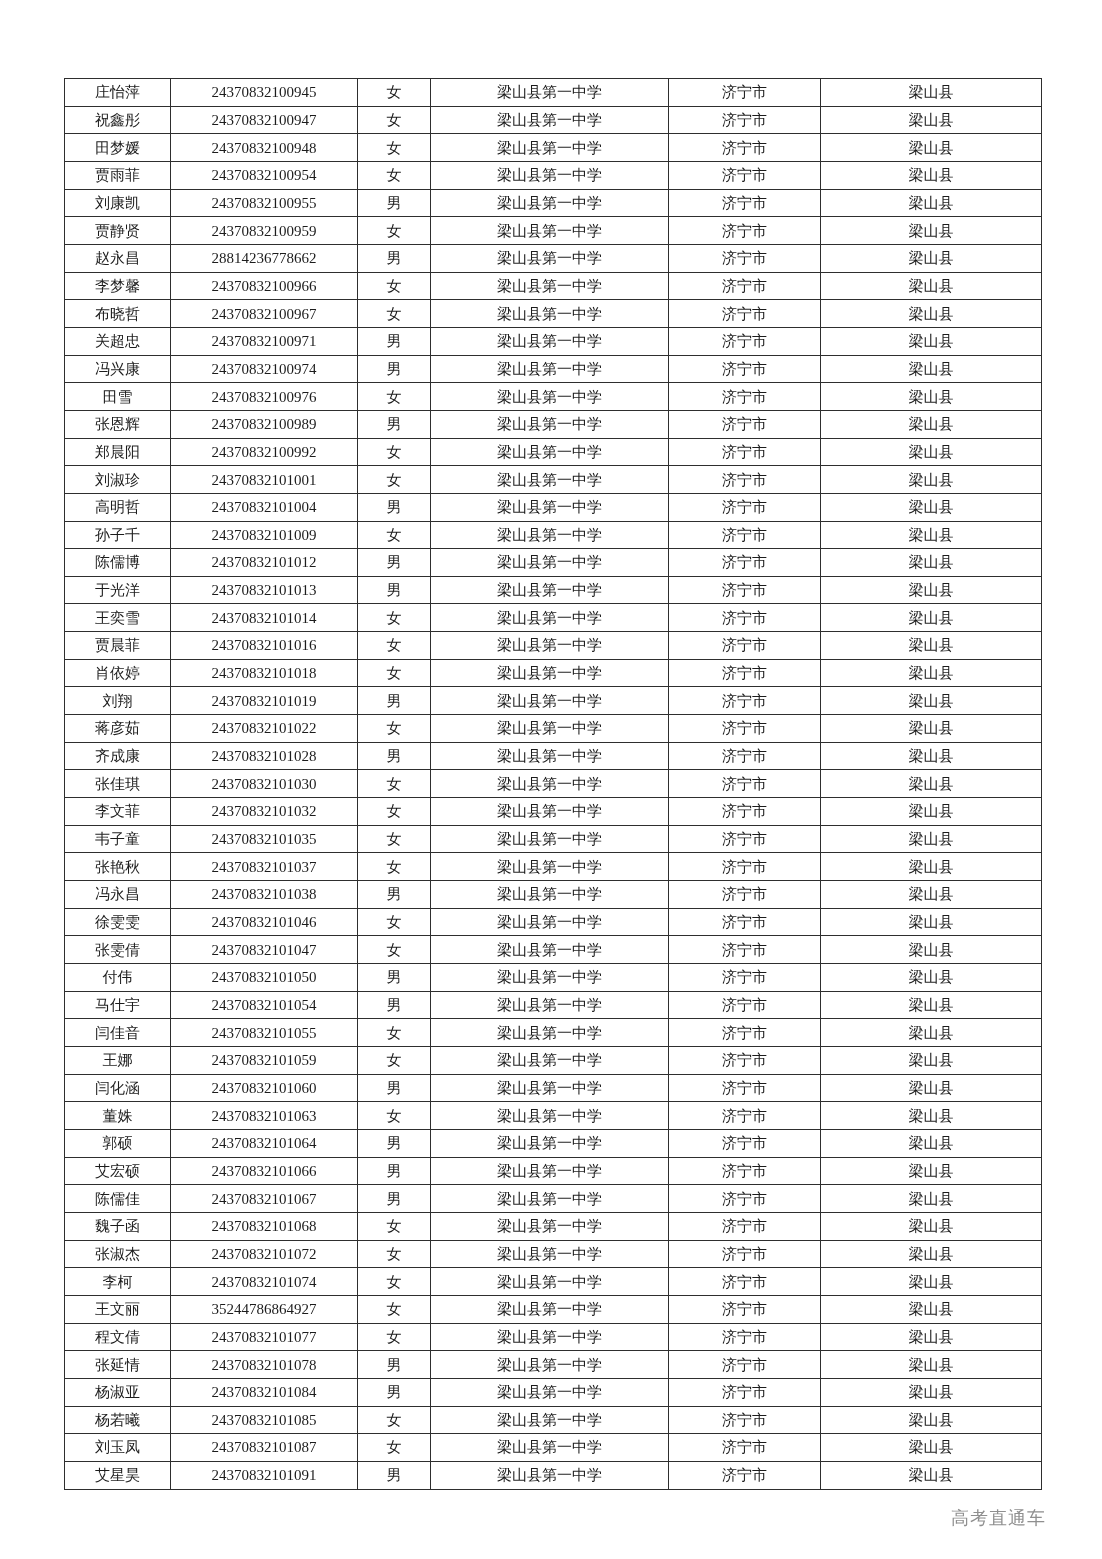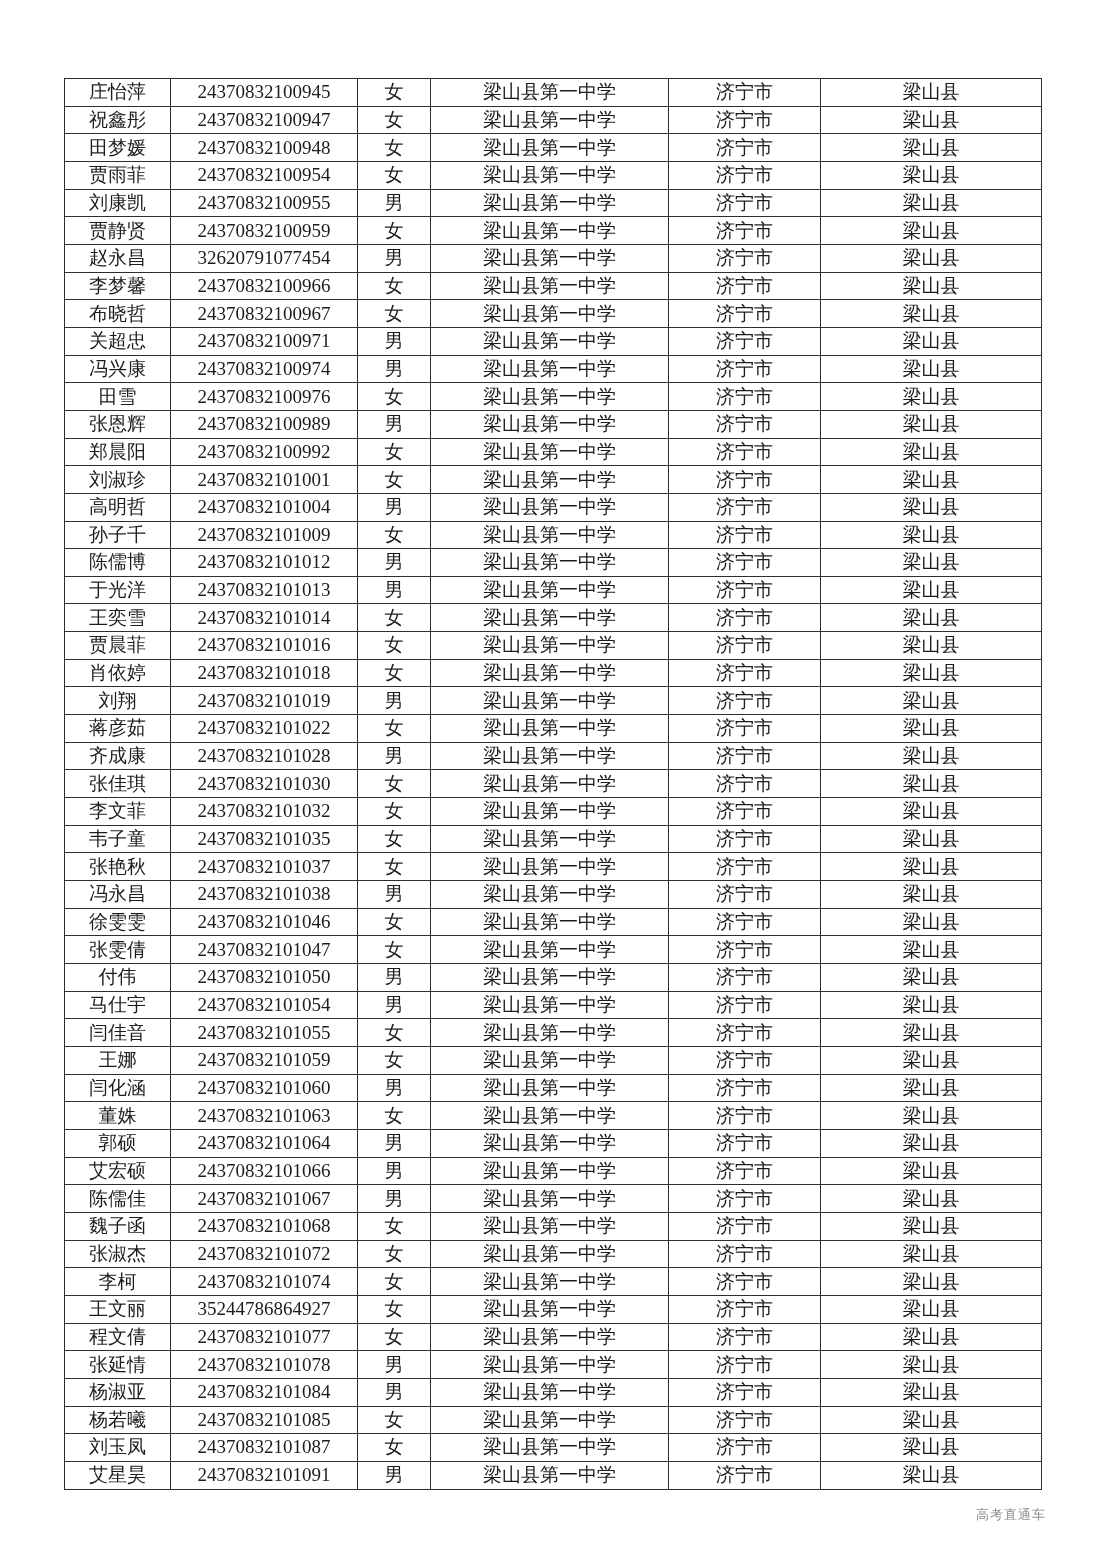--- a/index.html
+++ b/index.html
@@ -16,21 +16,21 @@
     font-family: "Liberation Serif", "DejaVu Serif", serif;
   }
   table.students-table {
     position: absolute;
     left: 64px;
     top: 78px;
     width: 977px;
     height: 1412px;
     border-collapse: collapse;
     table-layout: fixed;
-    font-size: 19px;
+    font-size: 15px;
     color: #1c1c1c;
   }
   table.students-table td {
     border: 1px solid #2e2e2e;
     text-align: center;
     vertical-align: middle;
     padding: 0 2px;
     height: 24px;
     line-height: 24px;
     white-space: nowrap;
@@ -39,21 +39,21 @@
   col.c-name   { width: 106px; }
   col.c-id     { width: 187px; }
   col.c-gender { width: 73px;  }
   col.c-school { width: 238px; }
   col.c-city   { width: 152px; }
   col.c-county { width: 221px; }
   .watermark {
     position: absolute;
     right: 56px;
     top: 1506px;
-    font-size: 13px;
+    font-size: 18px;
     letter-spacing: 1px;
     color: #8f8f8f;
     font-family: "Liberation Sans", "DejaVu Sans", sans-serif;
   }
 </style>
 </head>
 <body>
 
 <div class="page">
 
@@ -110,21 +110,21 @@
         <tr>
           <td>贾静贤</td>
           <td>24370832100959</td>
           <td>女</td>
           <td>梁山县第一中学</td>
           <td>济宁市</td>
           <td>梁山县</td>
         </tr>
         <tr>
           <td>赵永昌</td>
-          <td>32620791077454</td>
+          <td>28814236778662</td>
           <td>男</td>
           <td>梁山县第一中学</td>
           <td>济宁市</td>
           <td>梁山县</td>
         </tr>
         <tr>
           <td>李梦馨</td>
           <td>24370832100966</td>
           <td>女</td>
           <td>梁山县第一中学</td>

